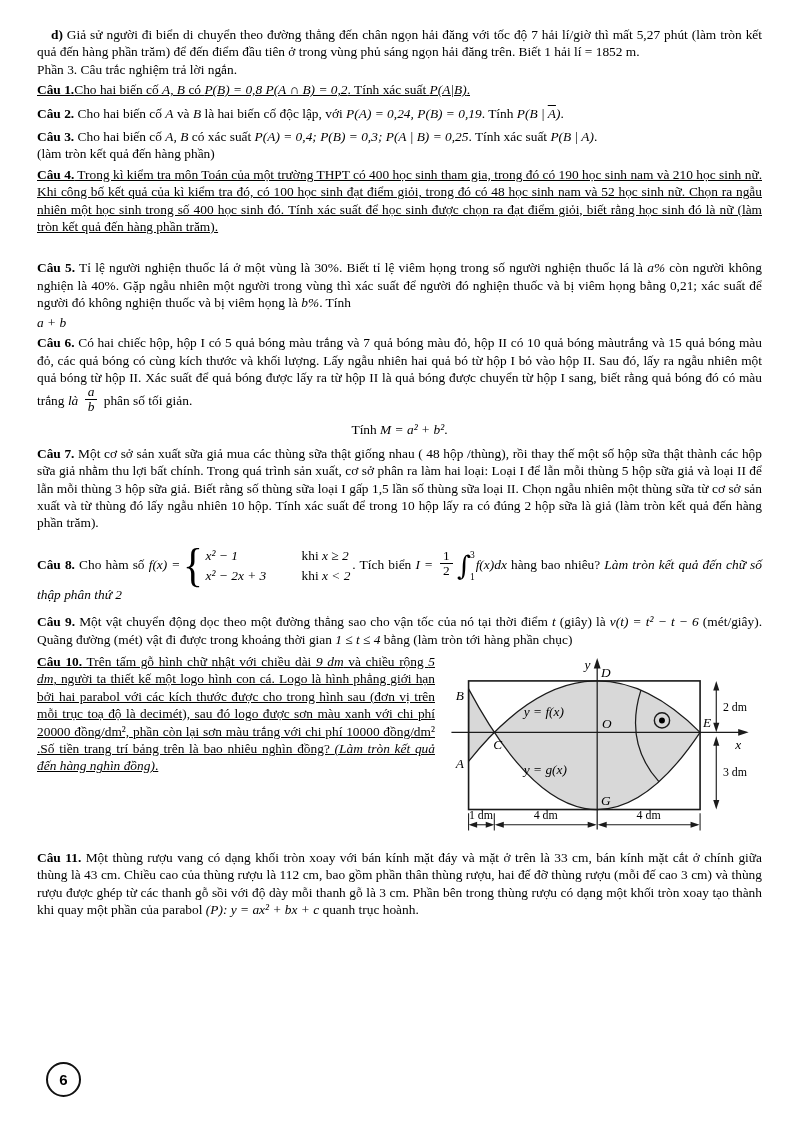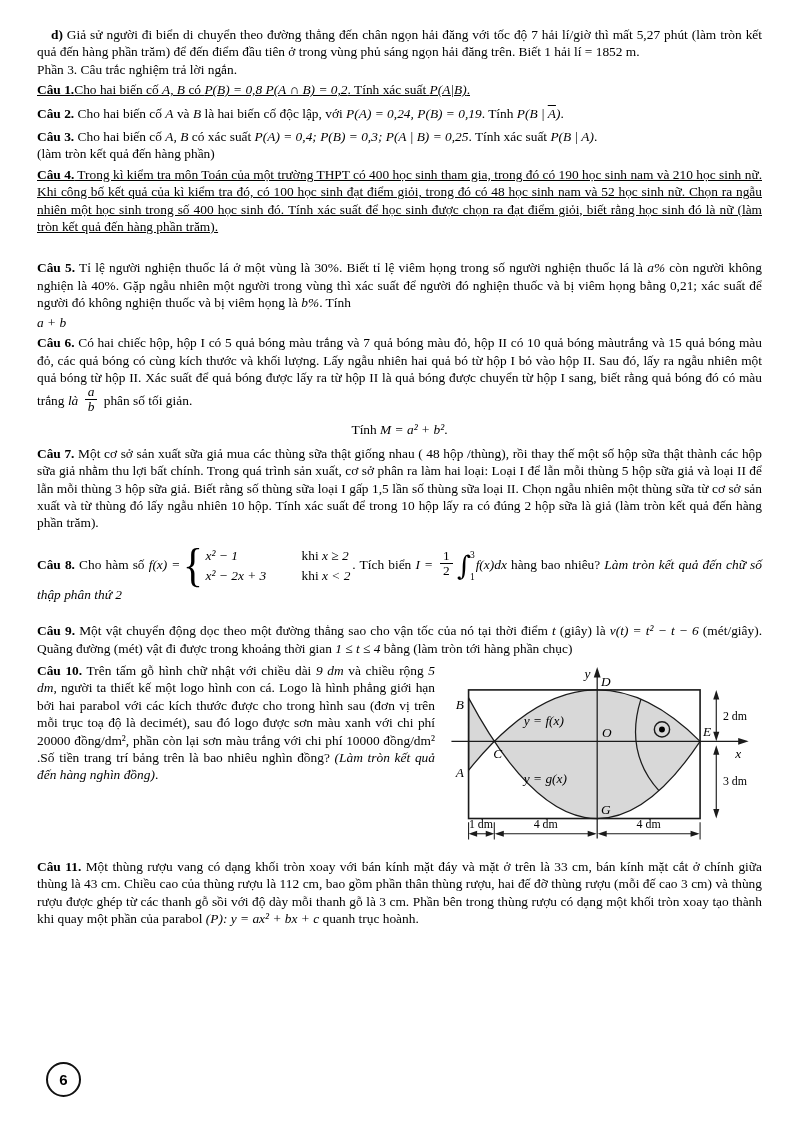--- a/index.html
+++ b/index.html
@@ -12,41 +12,41 @@
   .indent{text-indent:14px;}
   b{font-weight:bold;}
   .m{font-style:italic;}
   .ov{font-style:italic;text-decoration:overline;}
   .hd{font-weight:normal;text-align:left;}
   .mt3{margin-top:3px;text-decoration:underline;} .mt6{margin-top:6px;}
   .q5{margin-top:24px;}
   .ab{margin:2px 0 3px;font-style:italic;text-align:left;}
   .tinh{margin:4px 0 6px;text-align:center;}
   .q8p{margin-top:14px;margin-bottom:2px;}
-  .q9{margin-top:19px;}
+  .q9{margin-top:10px;}
   
   .frac{display:inline-flex;flex-direction:column;vertical-align:middle;text-align:center;
         font-style:italic;line-height:14px;margin:1px 3px;position:relative;top:-2px;}
   .frac .num{border-bottom:1.1px solid #000;padding:0 3px;}
   .frac .den{padding:0 3px;}
   .frac.small{font-style:normal;}
   
   .cases{display:inline-flex;align-items:center;vertical-align:middle;margin:0 2px;}
   .cases .brace{font-size:46px;font-weight:400;line-height:40px;transform:scaleX(.9);
                 font-family:"Liberation Serif",serif;}
   .cases .rows{display:inline-flex;flex-direction:column;gap:2px;margin-left:1px;}
   .cases .row{display:flex;white-space:nowrap;}
   .cases .expr{font-style:italic;width:96px;}
   
   .intg{display:inline-flex;align-items:center;vertical-align:middle;margin-left:1px;}
   .int-sign{font-size:27px;line-height:30px;font-family:"DejaVu Serif",serif;}
   .int-lims{display:inline-flex;flex-direction:column;justify-content:space-between;
             height:32px;font-size:9.5px;line-height:10px;margin-left:-1px;margin-right:1px;}
   
-  .q10row{display:flex;margin-top:5px;align-items:flex-start;}
+  .q10row{display:flex;margin-top:5px;align-items:flex-start;text-decoration:underline;}
   .q10text{width:398px;}
   .q10fig{flex:1;display:flex;justify-content:flex-end;padding-top:3px;}
   
   .pagenum{position:absolute;left:46px;top:1062px;width:31px;height:31px;border:2px solid #111;
            border-radius:50%;display:flex;align-items:center;justify-content:center;
            font-family:"Liberation Sans",sans-serif;font-weight:bold;font-size:15px;}
   svg text{font-family:"Liberation Serif",serif;}
 </style>
 </head>
 <body>

